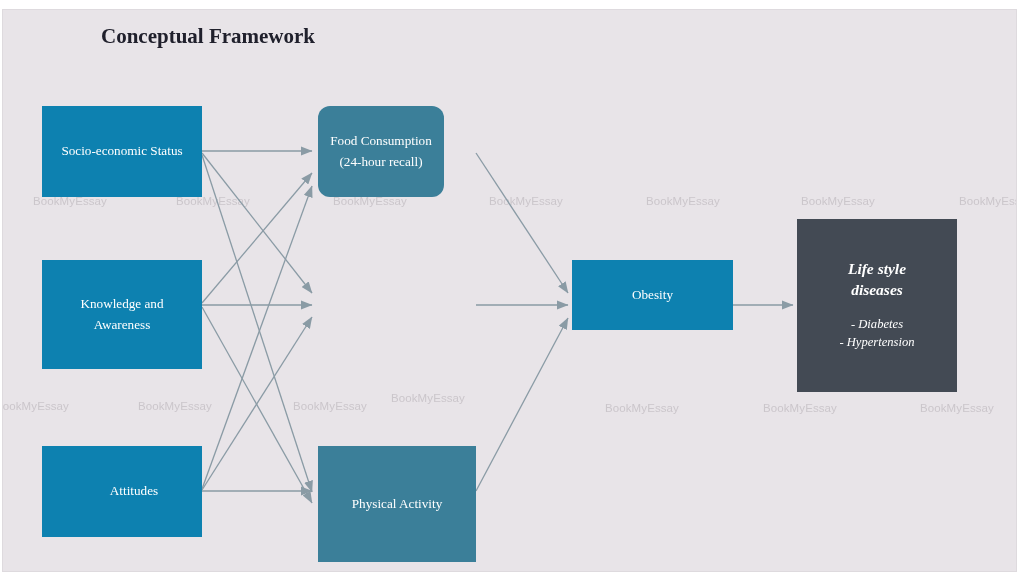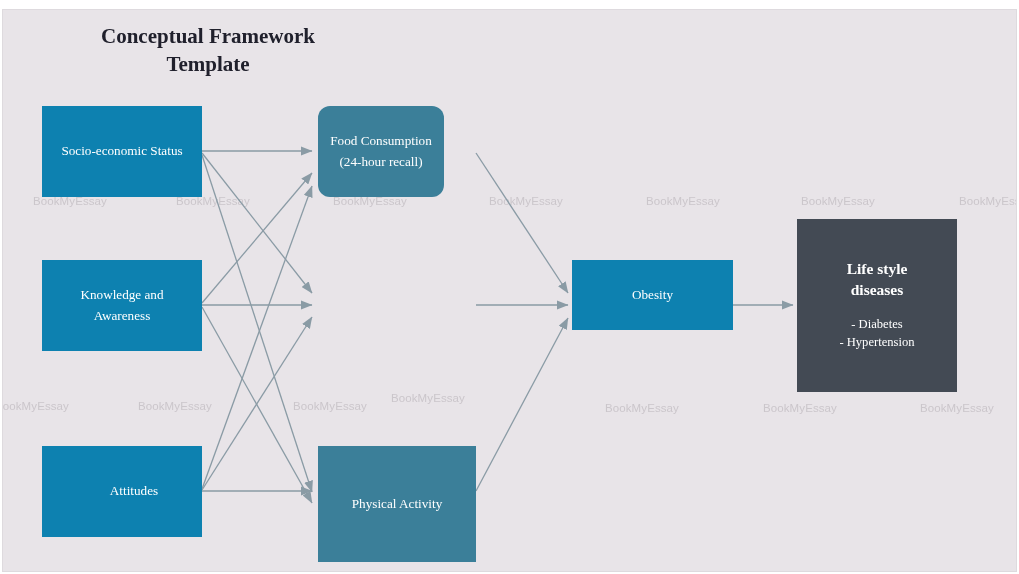--- a/index.html
+++ b/index.html
@@ -153,28 +153,27 @@
         <path d="M473,143 L565,283"></path>
         <path d="M473,295 L565,295"></path>
         <path d="M473,481 L565,308"></path>
 
         <path d="M729,295 L790,295"></path>
       </g>
     </svg>
 
     <div id="title">
       <span class="t-line">Conceptual  Framework</span>
-      <span class="t-line">Template</span>
     </div>
 
     <div class="node node-primary" style="left:39px; top:96px; width:160px; height:91px;">
       <span class="line">Socio-economic  Status</span>
     </div>
 
-    <div class="node node-primary" style="left:39px; top:250px; width:160px; height:91px;">
+    <div class="node node-primary" style="left:39px; top:250px; width:160px; height:109px;">
       <span class="line">Knowledge  and</span>
       <span class="line">Awareness</span>
     </div>
 
     <div class="node node-primary" style="left:39px; top:436px; width:160px; height:91px;padding-left:24px;">
       <span class="line">Attitudes</span>
     </div>
 
     <div class="node node-secondary" style="left:315px; top:96px; width:126px; height:91px;border-radius:12px;">
       <span class="line">Food Consumption</span>
@@ -183,21 +182,21 @@
 
 
     <div class="node node-secondary" style="left:315px; top:436px; width:158px; height:116px;">
       <span class="line">Physical  Activity</span>
     </div>
 
     <div class="node node-primary" style="left:569px; top:250px; width:161px; height:70px;">
       <span class="line">Obesity</span>
     </div>
 
-    <div class="node node-outcome" style="left:794px; top:209px; width:160px; height:173px;">
+    <div class="node node-outcome" style="left:794px; top:209px; width:160px; height:173px;font-style:italic;">
       <span class="title">Life style</span>
       <span class="title">diseases</span>
       <span class="sub-wrap">
         <span class="sub" style="display:block;">- Diabetes</span>
         <span class="sub" style="display:block;">- Hypertension</span>
       </span>
     </div>
 
   </div>
 </div>

